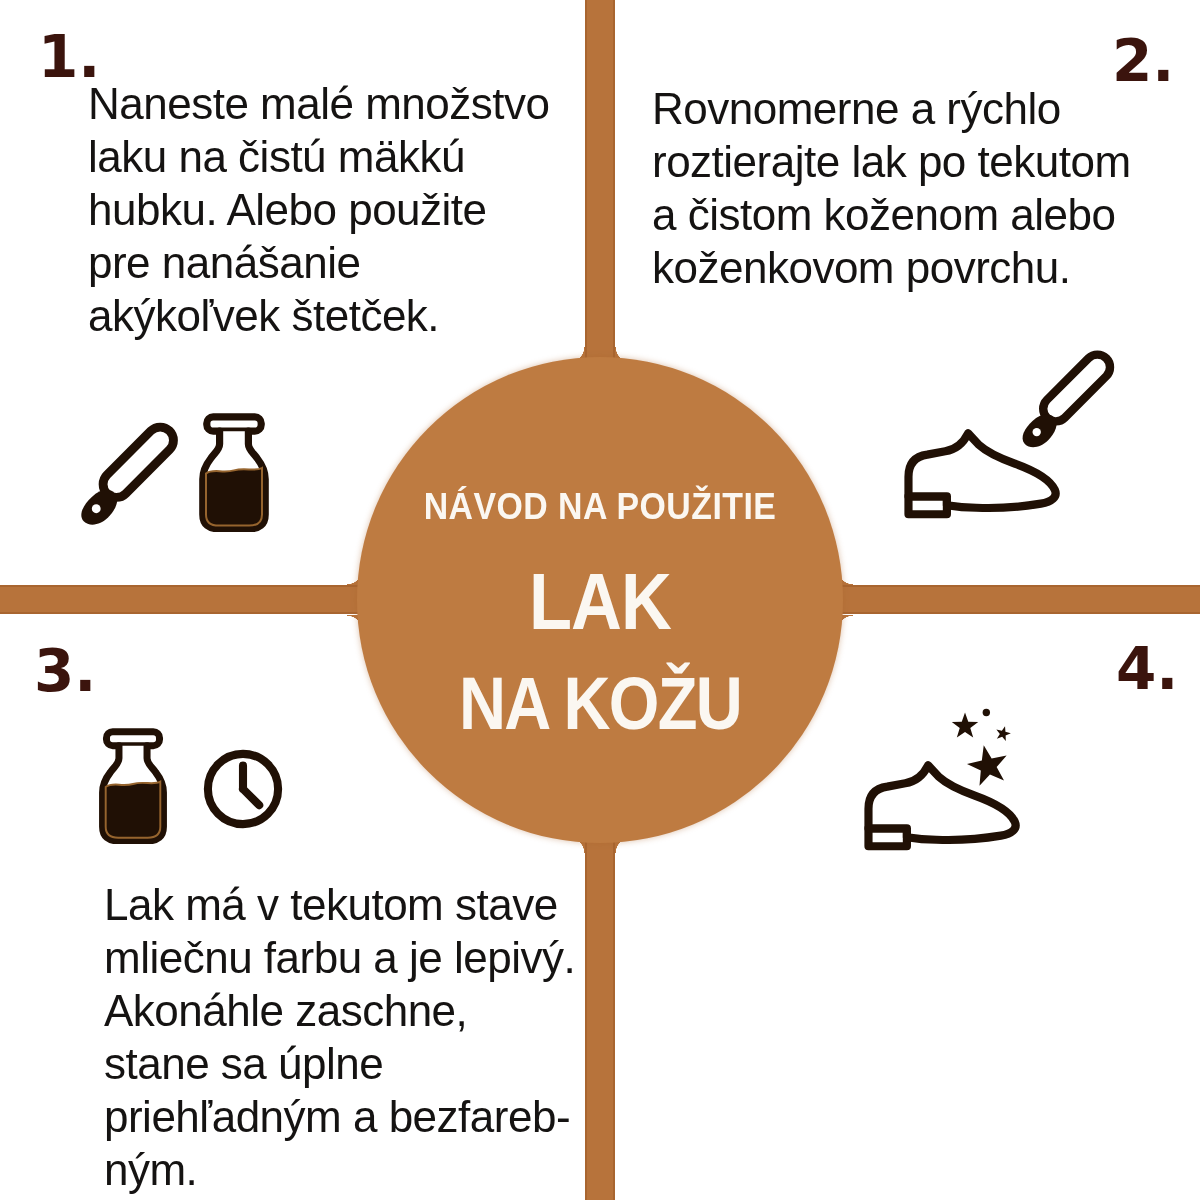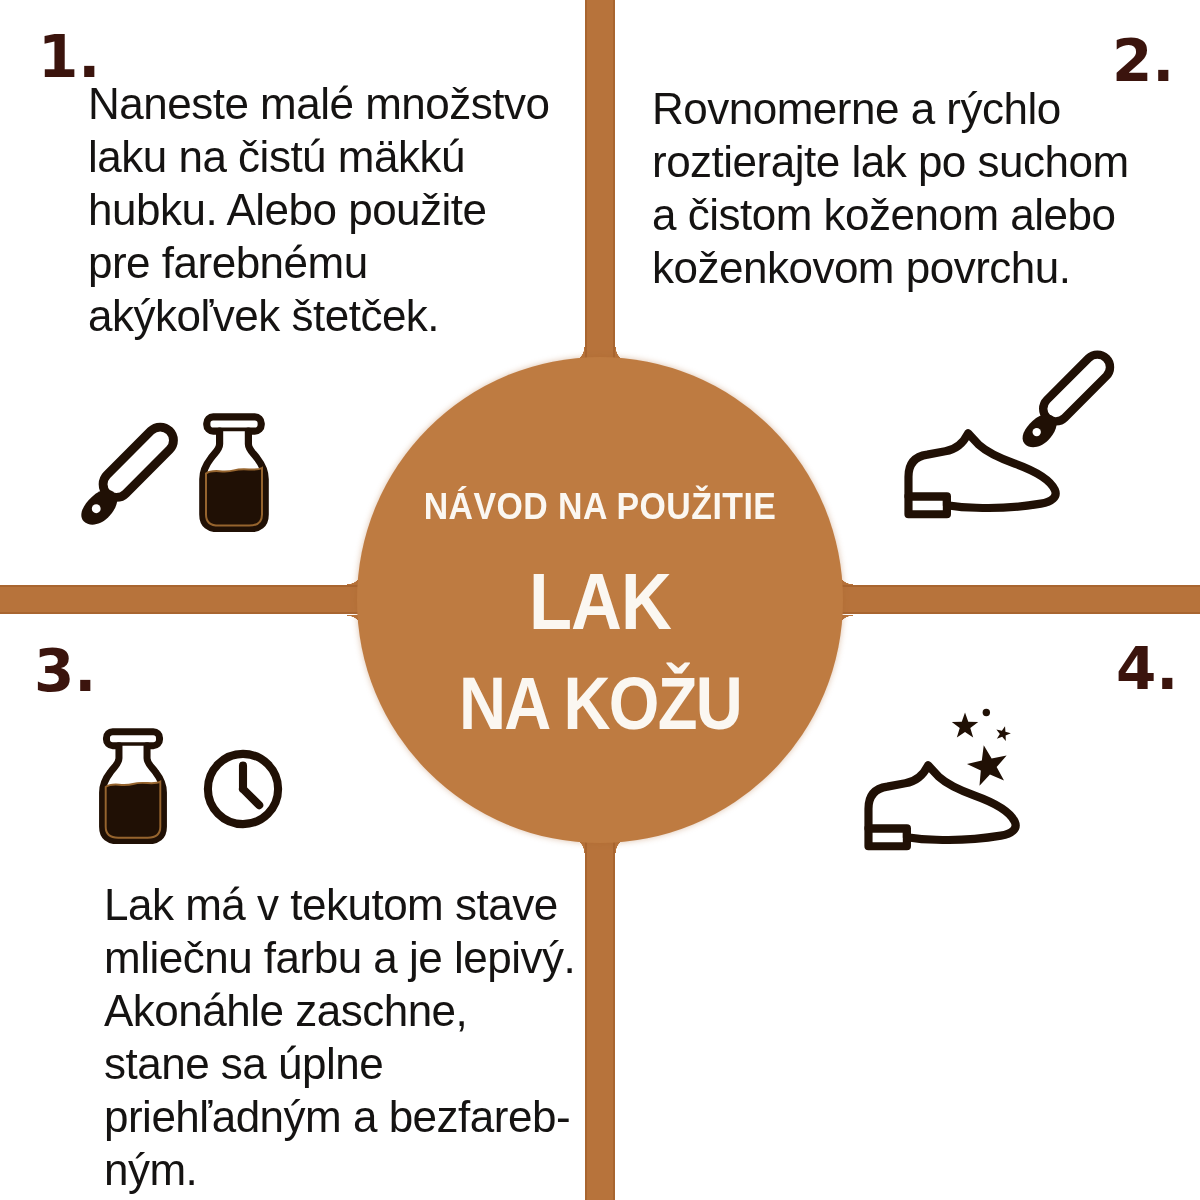--- a/index.html
+++ b/index.html
@@ -86,24 +86,24 @@
   <div class="center-text center-t2">NA KOŽU</div>
 
   <div class="num num1">1.</div>
   <div class="num num2">2.</div>
   <div class="num num3">3.</div>
   <div class="num num4">4.</div>
 
   <div class="txt txt1">Naneste malé množstvo
 laku na čistú mäkkú
 hubku. Alebo použite
-pre farebnému
+pre nanášanie
 akýkoľvek štetček.</div>
   <div class="txt txt2">Rovnomerne a rýchlo
-roztierajte lak po suchom
+roztierajte lak po tekutom
 a čistom koženom alebo
 koženkovom povrchu.</div>
   <div class="txt txt3">Lak má v tekutom stave
 mliečnu farbu a je lepivý.
 Akonáhle zaschne,
 stane sa úplne
 priehľadným a bezfareb-
 ným.</div>
 
   <svg class="icon brush-q1" viewBox="0 0 160 160">

